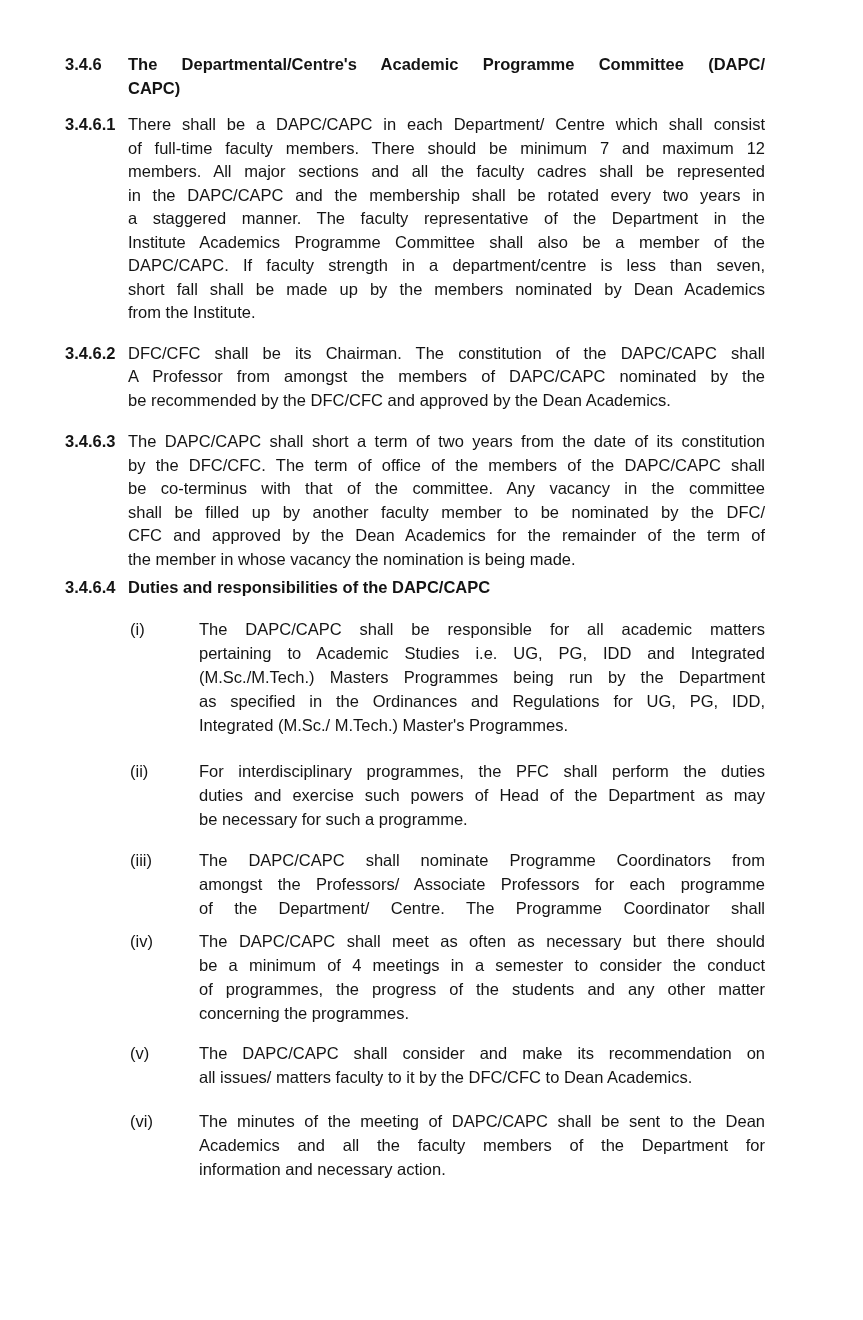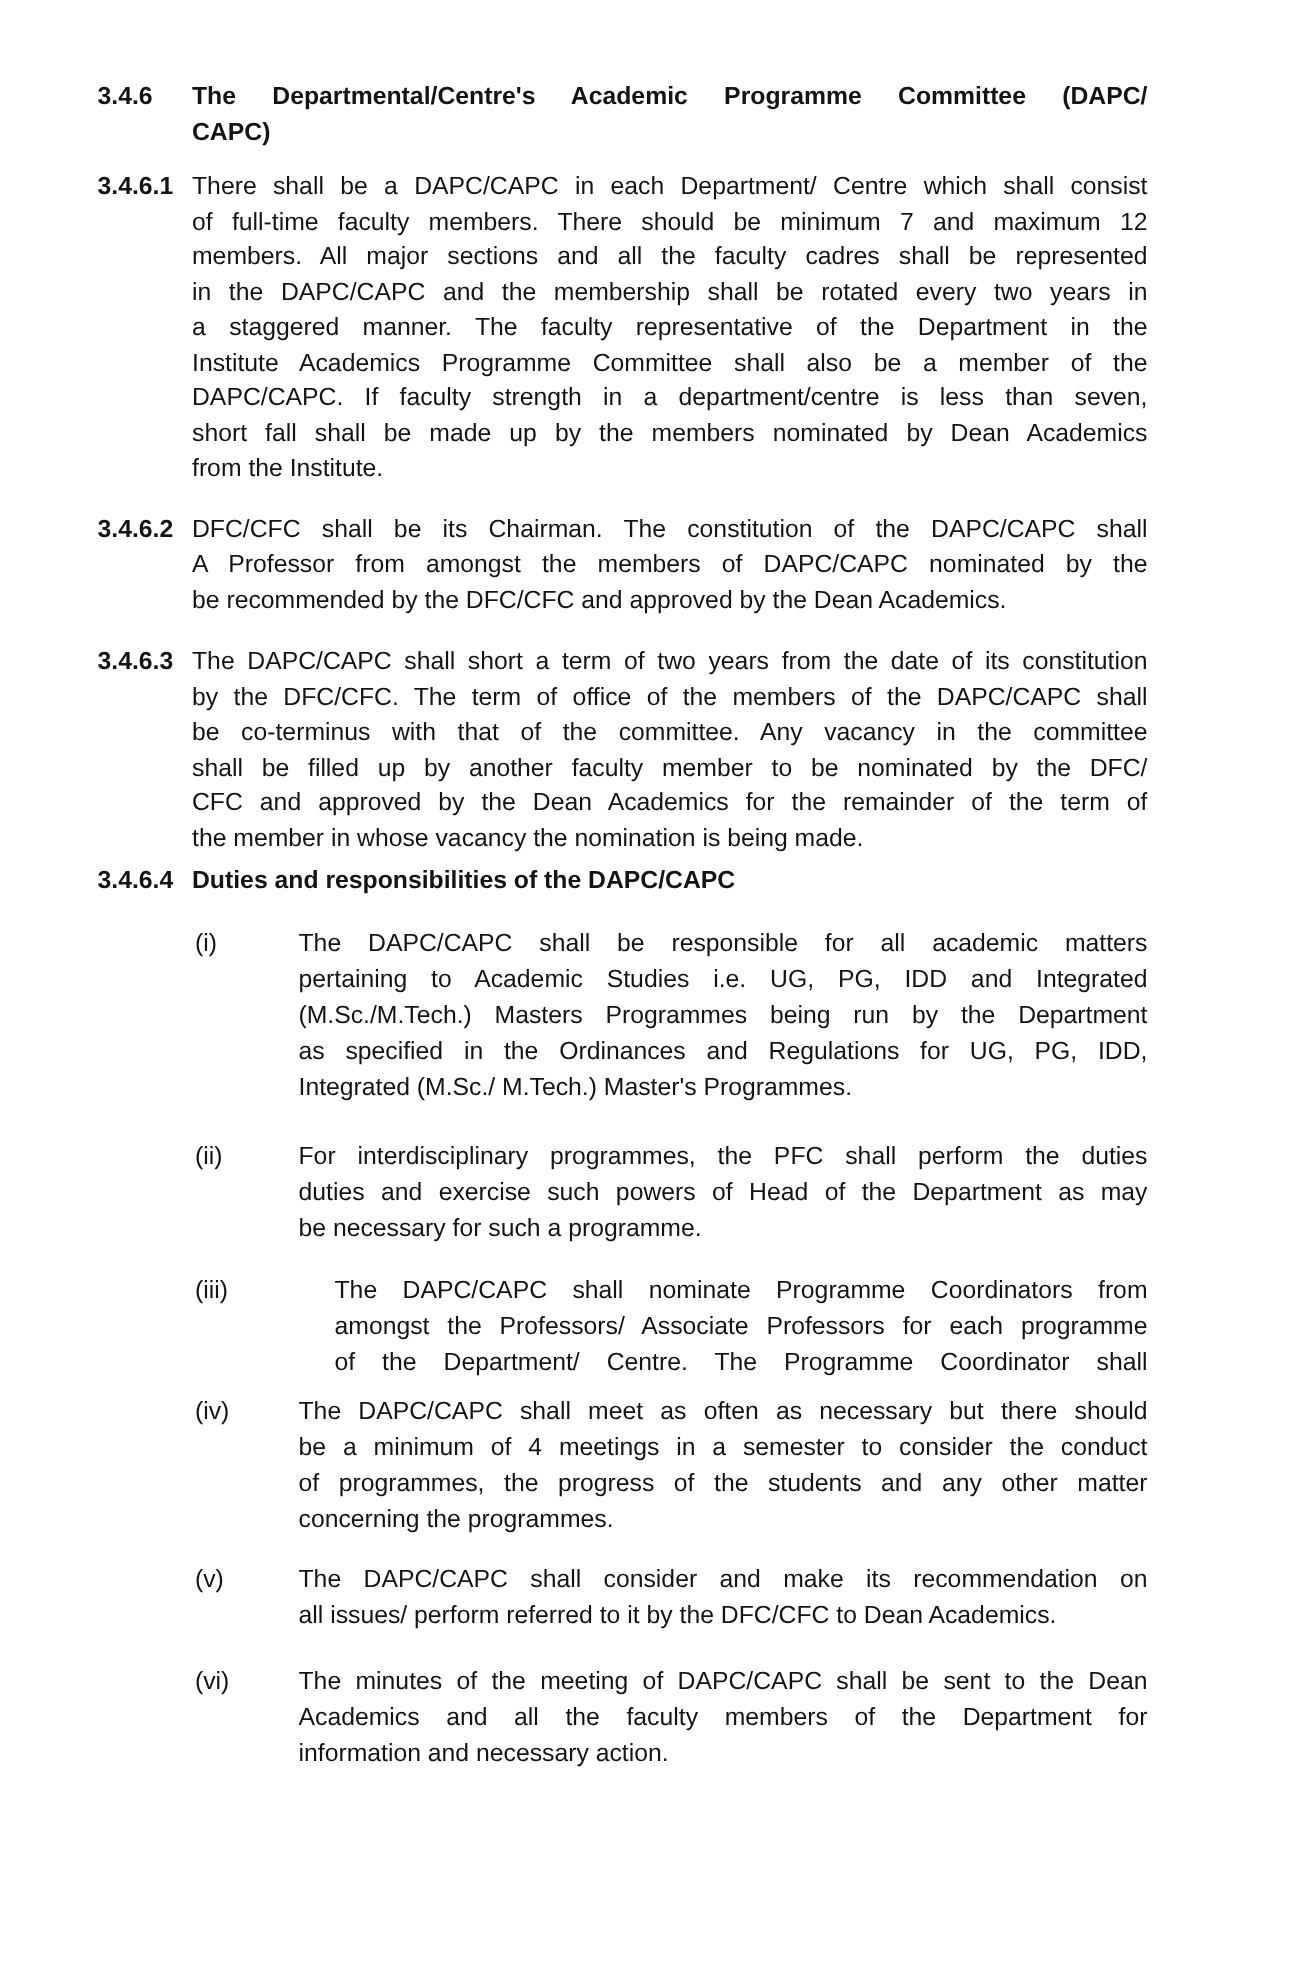--- a/index.html
+++ b/index.html
@@ -45,21 +45,21 @@
     text-align-last: justify;
     overflow: hidden;
   }
   .line.last { text-align-last: left; }
   
   .mb13 { margin-bottom: 13px; }
   .mb17 { margin-bottom: 17px; }
   .mb18 { margin-bottom: 18px; }
   .mb5  { margin-bottom: 5px; }
   .mb22 { margin-bottom: 22px; }
-  .mb9  { margin-bottom: 9px; gap: 24px; }
+  .mb9  { margin-bottom: 9px; }
   .mb16 { margin-bottom: 16px; justify-content: center; }
   .mb20 { margin-bottom: 20px; }
 </style>
 </head>
 <body>
 
 <div class="page">
   <div class="content">
 
     <div class="block heading mb13">
@@ -147,21 +147,21 @@
           <div class="line">be a minimum of 4 meetings in a semester to consider the conduct</div>
           <div class="line">of programmes, the progress of the students and any other matter</div>
           <div class="line last">concerning the programmes.</div>
         </div>
     </div>
 
     <div class="list-item mb20">
       <div class="label">(v)</div>
       <div class="body">
           <div class="line">The DAPC/CAPC shall consider and make its recommendation on</div>
-          <div class="line last">all issues/ perform referred to it by the DFC/CFC to Dean Academics.</div>
+          <div class="line last">all issues/ matters faculty to it by the DFC/CFC to Dean Academics.</div>
         </div>
     </div>
 
     <div class="list-item">
       <div class="label">(vi)</div>
       <div class="body">
           <div class="line">The minutes of the meeting of DAPC/CAPC shall be sent to the Dean</div>
           <div class="line">Academics and all the faculty members of the Department for</div>
           <div class="line last">information and necessary action.</div>
         </div>

